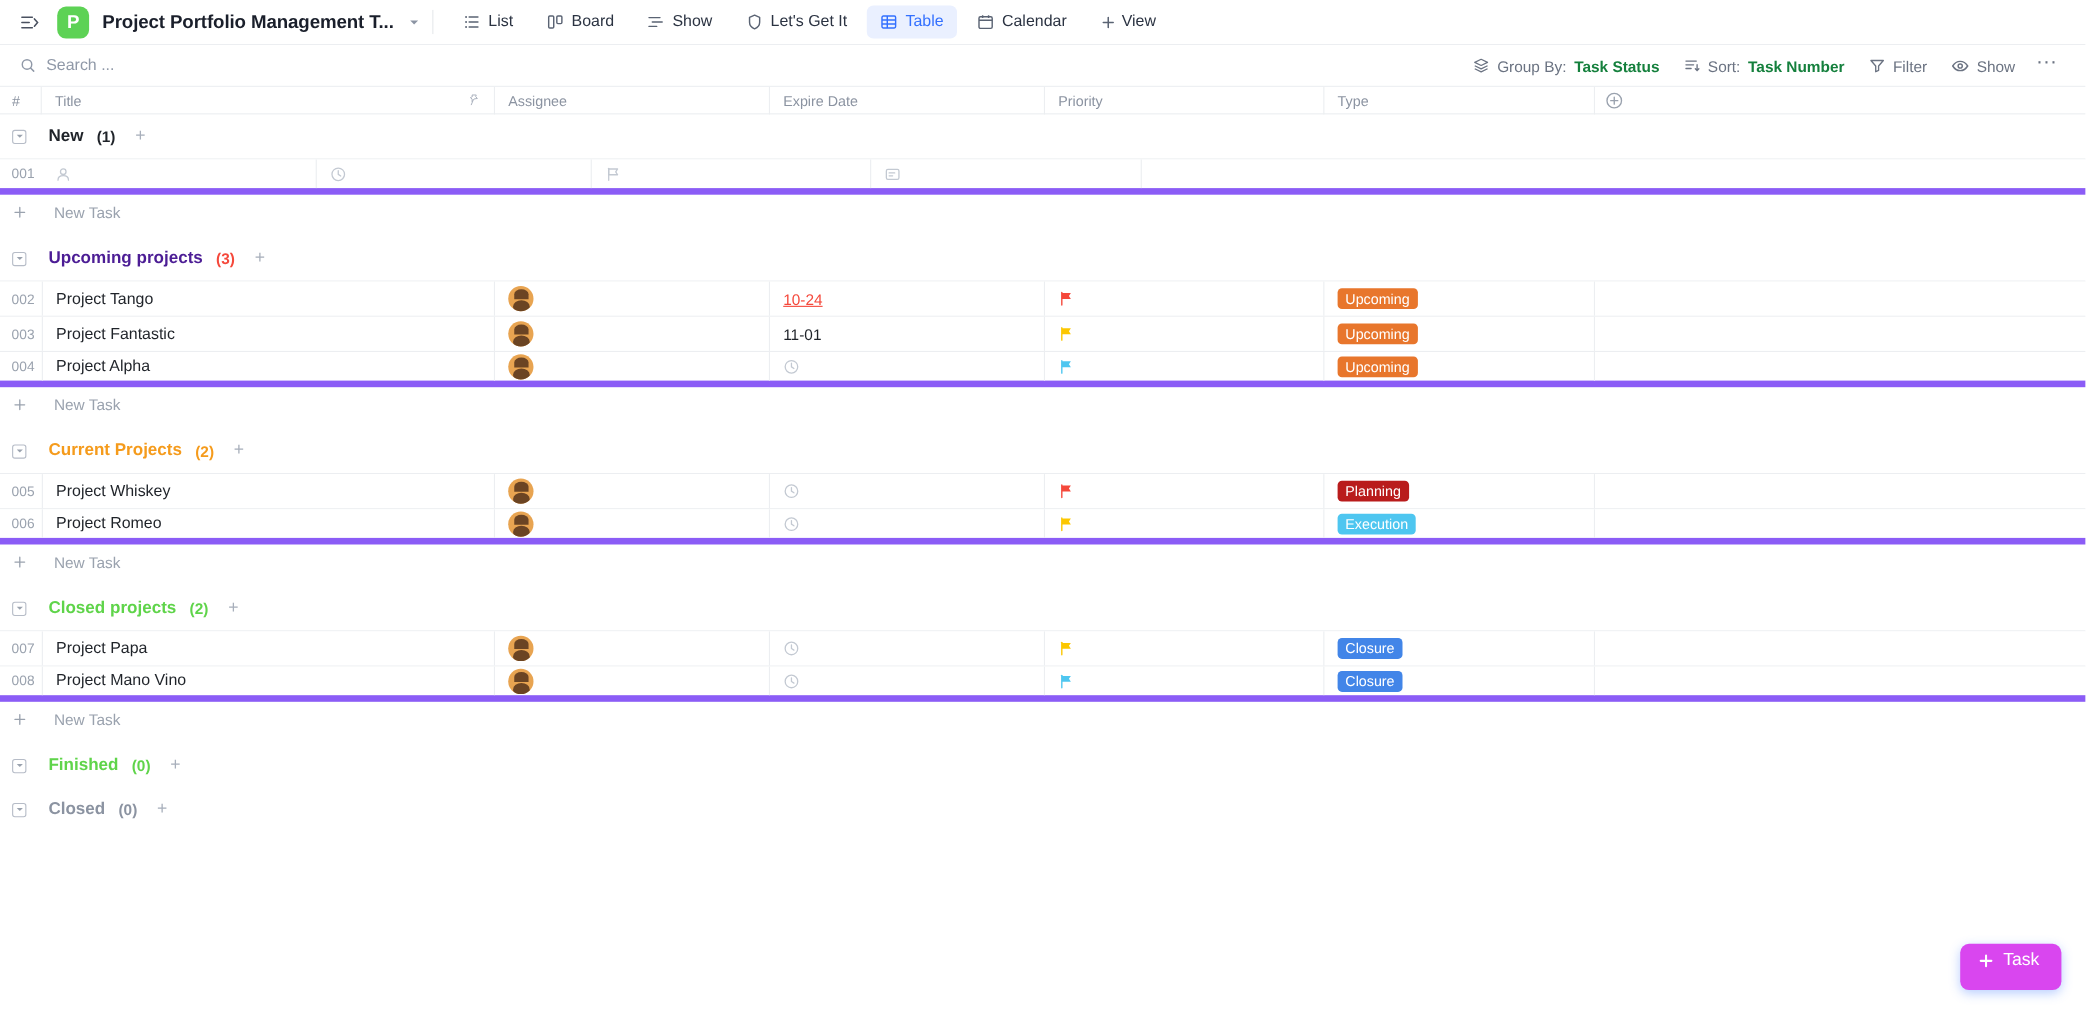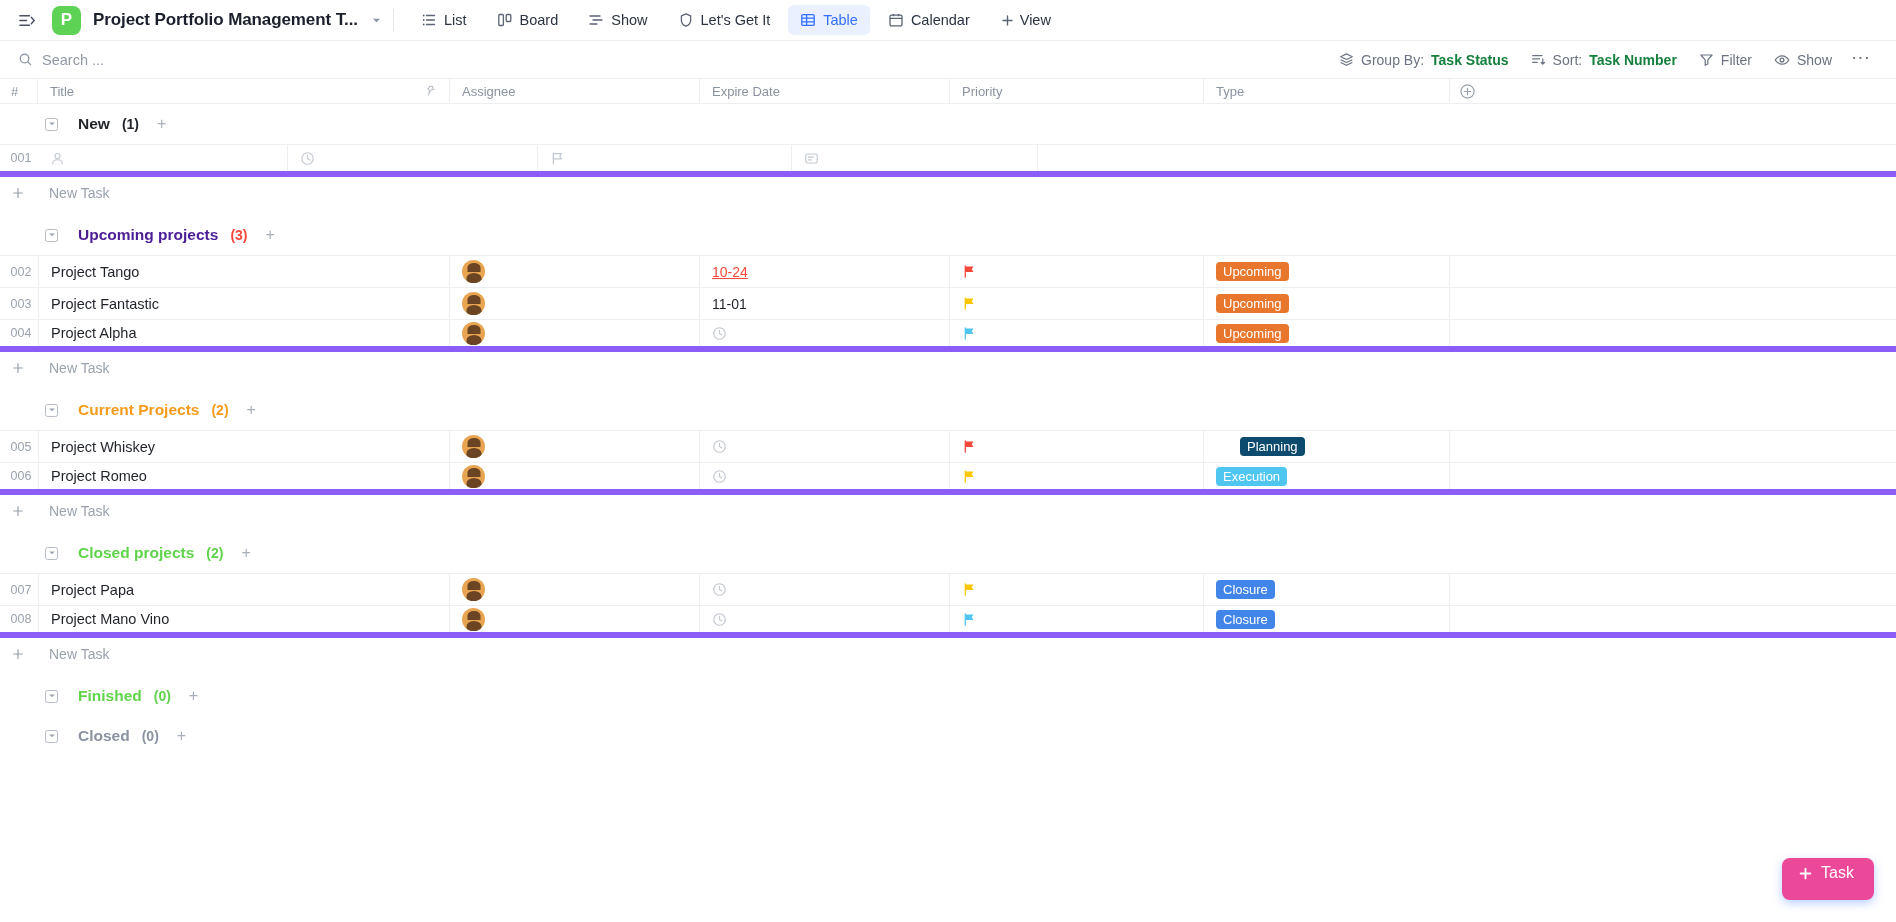--- a/index.html
+++ b/index.html
@@ -137,21 +137,20 @@
     margin-left: 4px;
     cursor: pointer;
   }
 
   
   .group-head {
     display: flex; align-items: center;
     height: 40px;
     padding-left: 11px;
     gap: 9px;
-    margin-left: 34px;
   }
   .gh-caret {
     width: 13px; height: 13px;
     border: 1px solid #b6bcc7;
     border-radius: 2.5px;
     display: flex; align-items: center; justify-content: center;
     color: #9aa2ae; font-size: 8px;
     cursor: pointer;
     flex: none;
   }
@@ -238,21 +237,21 @@
 
   .grp-spacer { height: 6px; }
 
   
   .fab {
     position: absolute;
     right: 22px; bottom: 22px;
     height: 42px;
     padding: 0 20px 12px 16px;
     border-radius: 8px;
-    background: #ec4899;
+    background: #d946ef;
     color: #fff;
     font-size: 16px;
     display: flex; align-items: center; gap: 8px;
     cursor: pointer;
     box-shadow: 0 3px 10px rgba(51,112,255,0.35);
   }
   svg { display: block; }
 </style>
 </head>
 <body>
@@ -601,21 +600,21 @@
           </div>
           <div class="cell col-prio">
             <span>
               <svg width="15" height="15" viewBox="0 0 16 16" fill="none">
                 <path d="M3.5 2.1v12" stroke="#f5483b" stroke-width="1.35" stroke-linecap="round"></path>
                 <path d="M3.5 2.6h8.8l-1.9 2.9 1.9 2.9H3.5z" fill="#f5483b"></path>
               </svg>
             </span>
           </div>
           <div class="cell col-type">
-            <span class="badge" style="background: #0c4a6e; margin-left: 24px;">Planning</span>
+            <span class="badge" style="background: #b91c1c;">Planning</span>
           </div>
         </div>
         <div class="row">
           <div class="cell num col-num">006</div>
           <div class="cell title col-title">Project Romeo</div>
           <div class="cell col-assignee">
             <span class="avatar"></span>
           </div>
           <div class="cell col-date icon-cell">
             <span>

